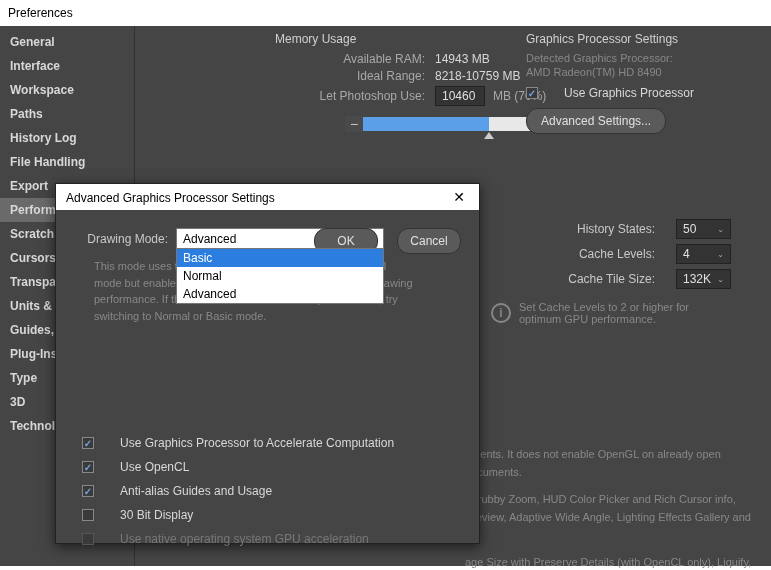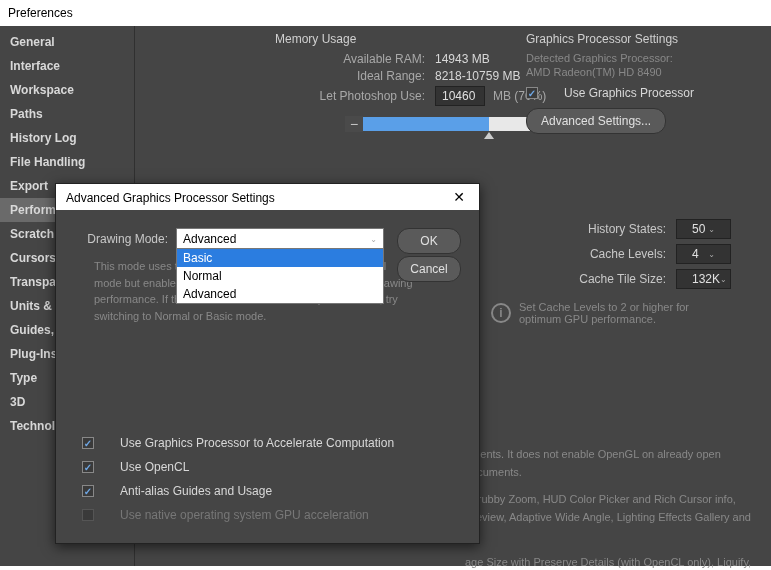--- a/index.html
+++ b/index.html
@@ -24,39 +24,39 @@
 .handle { position: absolute; left: 70%; bottom: -8px; transform: translateX(-50%); width: 0; height: 0; border-left: 5px solid transparent; border-right: 5px solid transparent; border-bottom: 7px solid #ccc; }
 .gpu { position: absolute; right: 15px; top: 6px; width: 230px; }
 .gpu-sub { color: #888; font-size: 11px; margin: 2px 0; }
 .chk { display: flex; align-items: center; margin: 6px 0; color: #d8d8d8; cursor: default; gap: 20px; }
 .chk .box { width: 12px; height: 12px; border: 1px solid #888; background: #3a3a3a; margin-right: 6px; display: flex; align-items: center; justify-content: center; font-size: 10px; color: #5a9fe8; }
 .chk .box.checked::after { content: "✓"; color: #6fa8e6; font-weight: bold; }
 .btn { background: #5a5a5a; border: 1px solid #333; color: #e0e0e0; padding: 5px 14px; border-radius: 12px; cursor: pointer; font-size: 12px; display: inline-block; }
 .opts { position: absolute; right: 40px; top: 188px; width: 240px; }
 .opt-row { display: flex; align-items: center; margin: 5px 0; justify-content: flex-end; }
 .opt-row .ol { color: #c8c8c8; margin-right: 10px; }
-.sel { background: #333; border: 1px solid #222; color: #e0e0e0; padding: 2px 15px; width: 55px; display: flex; justify-content: space-between; align-items: center; }
+.sel { background: #333; border: 1px solid #222; color: #e0e0e0; padding: 2px 6px; width: 55px; display: flex; justify-content: space-between; align-items: center; margin-left: 11px; }
 .caret { font-size: 8px; color: #aaa; }
 .hint { display: flex; align-items: center; margin-top: 12px; color: #888; font-size: 11px; }
 .info-icon { width: 20px; height: 20px; border: 2px solid #888; border-radius: 50%; display: flex; align-items: center; justify-content: center; font-weight: bold; margin-right: 8px; font-size: 12px; flex-shrink: 0; }
 .notes { position: absolute; left: 330px; top: 420px; right: 15px; color: #888; font-size: 11px; line-height: 1.6; }
 .notes .n { margin-bottom: 10px; }
 
 .modal { position: absolute; left: 55px; top: 183px; width: 425px; height: 361px; background: #454545; border: 1px solid #222; box-shadow: 0 3px 12px rgba(0,0,0,0.6); }
 .mtitle { background: #fff; color: #000; padding: 5px 10px; display: flex; justify-content: space-between; align-items: flex-end; font-size: 12px; }
 .close-x { cursor: pointer; font-size: 14px; padding: 0 4px; }
 .mbody { padding: 18px 20px; position: relative; }
 .mrow { display: flex; align-items: flex-start; }
 .mlabel { width: 92px; text-align: right; color: #c8c8c8; margin-right: 8px; padding-top: 4px; }
 .combobox { width: 208px; background: #fff; border: 1px solid #777; color: #000; padding: 3px 6px; display: flex; justify-content: space-between; align-items: center; font-size: 12px; cursor: pointer; }
 .dd { position: absolute; left: 120px; top: 38px; width: 208px; background: #fff; border: 1px solid #777; z-index: 5; }
 .dd .opt { padding: 2px 6px; color: #000; cursor: pointer; font-size: 12px; }
 .dd .opt.hl { background: #2b7de0; color: #fff; }
 .desc { color: #888; font-size: 11px; margin-left: 18px; margin-top: 8px; line-height: 1.5; width: 320px; }
-.mbtns { position: absolute; right: 18px; top: 18px; display: flex; flex-direction: column; gap: 2px; }
+.mbtns { position: absolute; right: 18px; top: 18px; display: flex; flex-direction: row; gap: 19px; }
 .mbtn { background: #5a5a5a; border: 1px solid #333; color: #e0e0e0; padding: 5px 0; border-radius: 12px; cursor: pointer; width: 64px; text-align: center; font-size: 12px; }
 .mchecks { margin-top: 112px; margin-left: 6px; }
 .mchecks .chk { margin: 10px 0; }
 .mchecks .chk.disabled { color: #777; }
 .mchecks .chk.disabled .box { border-color: #555; }
 </style>
 </head>
 <body>
 
 <div class="win">
@@ -188,19 +188,23 @@
           <span>Use Graphics Processor to Accelerate Computation</span>
         </div>
       <div class="chk">
           <span class="box checked"></span>
           <span>Use OpenCL</span>
         </div>
       <div class="chk">
           <span class="box checked"></span>
           <span>Anti-alias Guides and Usage</span>
         </div>
+      <div class="chk">
+          <span class="box"></span>
+          <span>30 Bit Display</span>
+        </div>
       <div class="chk disabled">
           <span class="box"></span>
           <span>Use native operating system GPU acceleration</span>
         </div>
     </div>
   </div>
 </div>
 
 </body></html>

